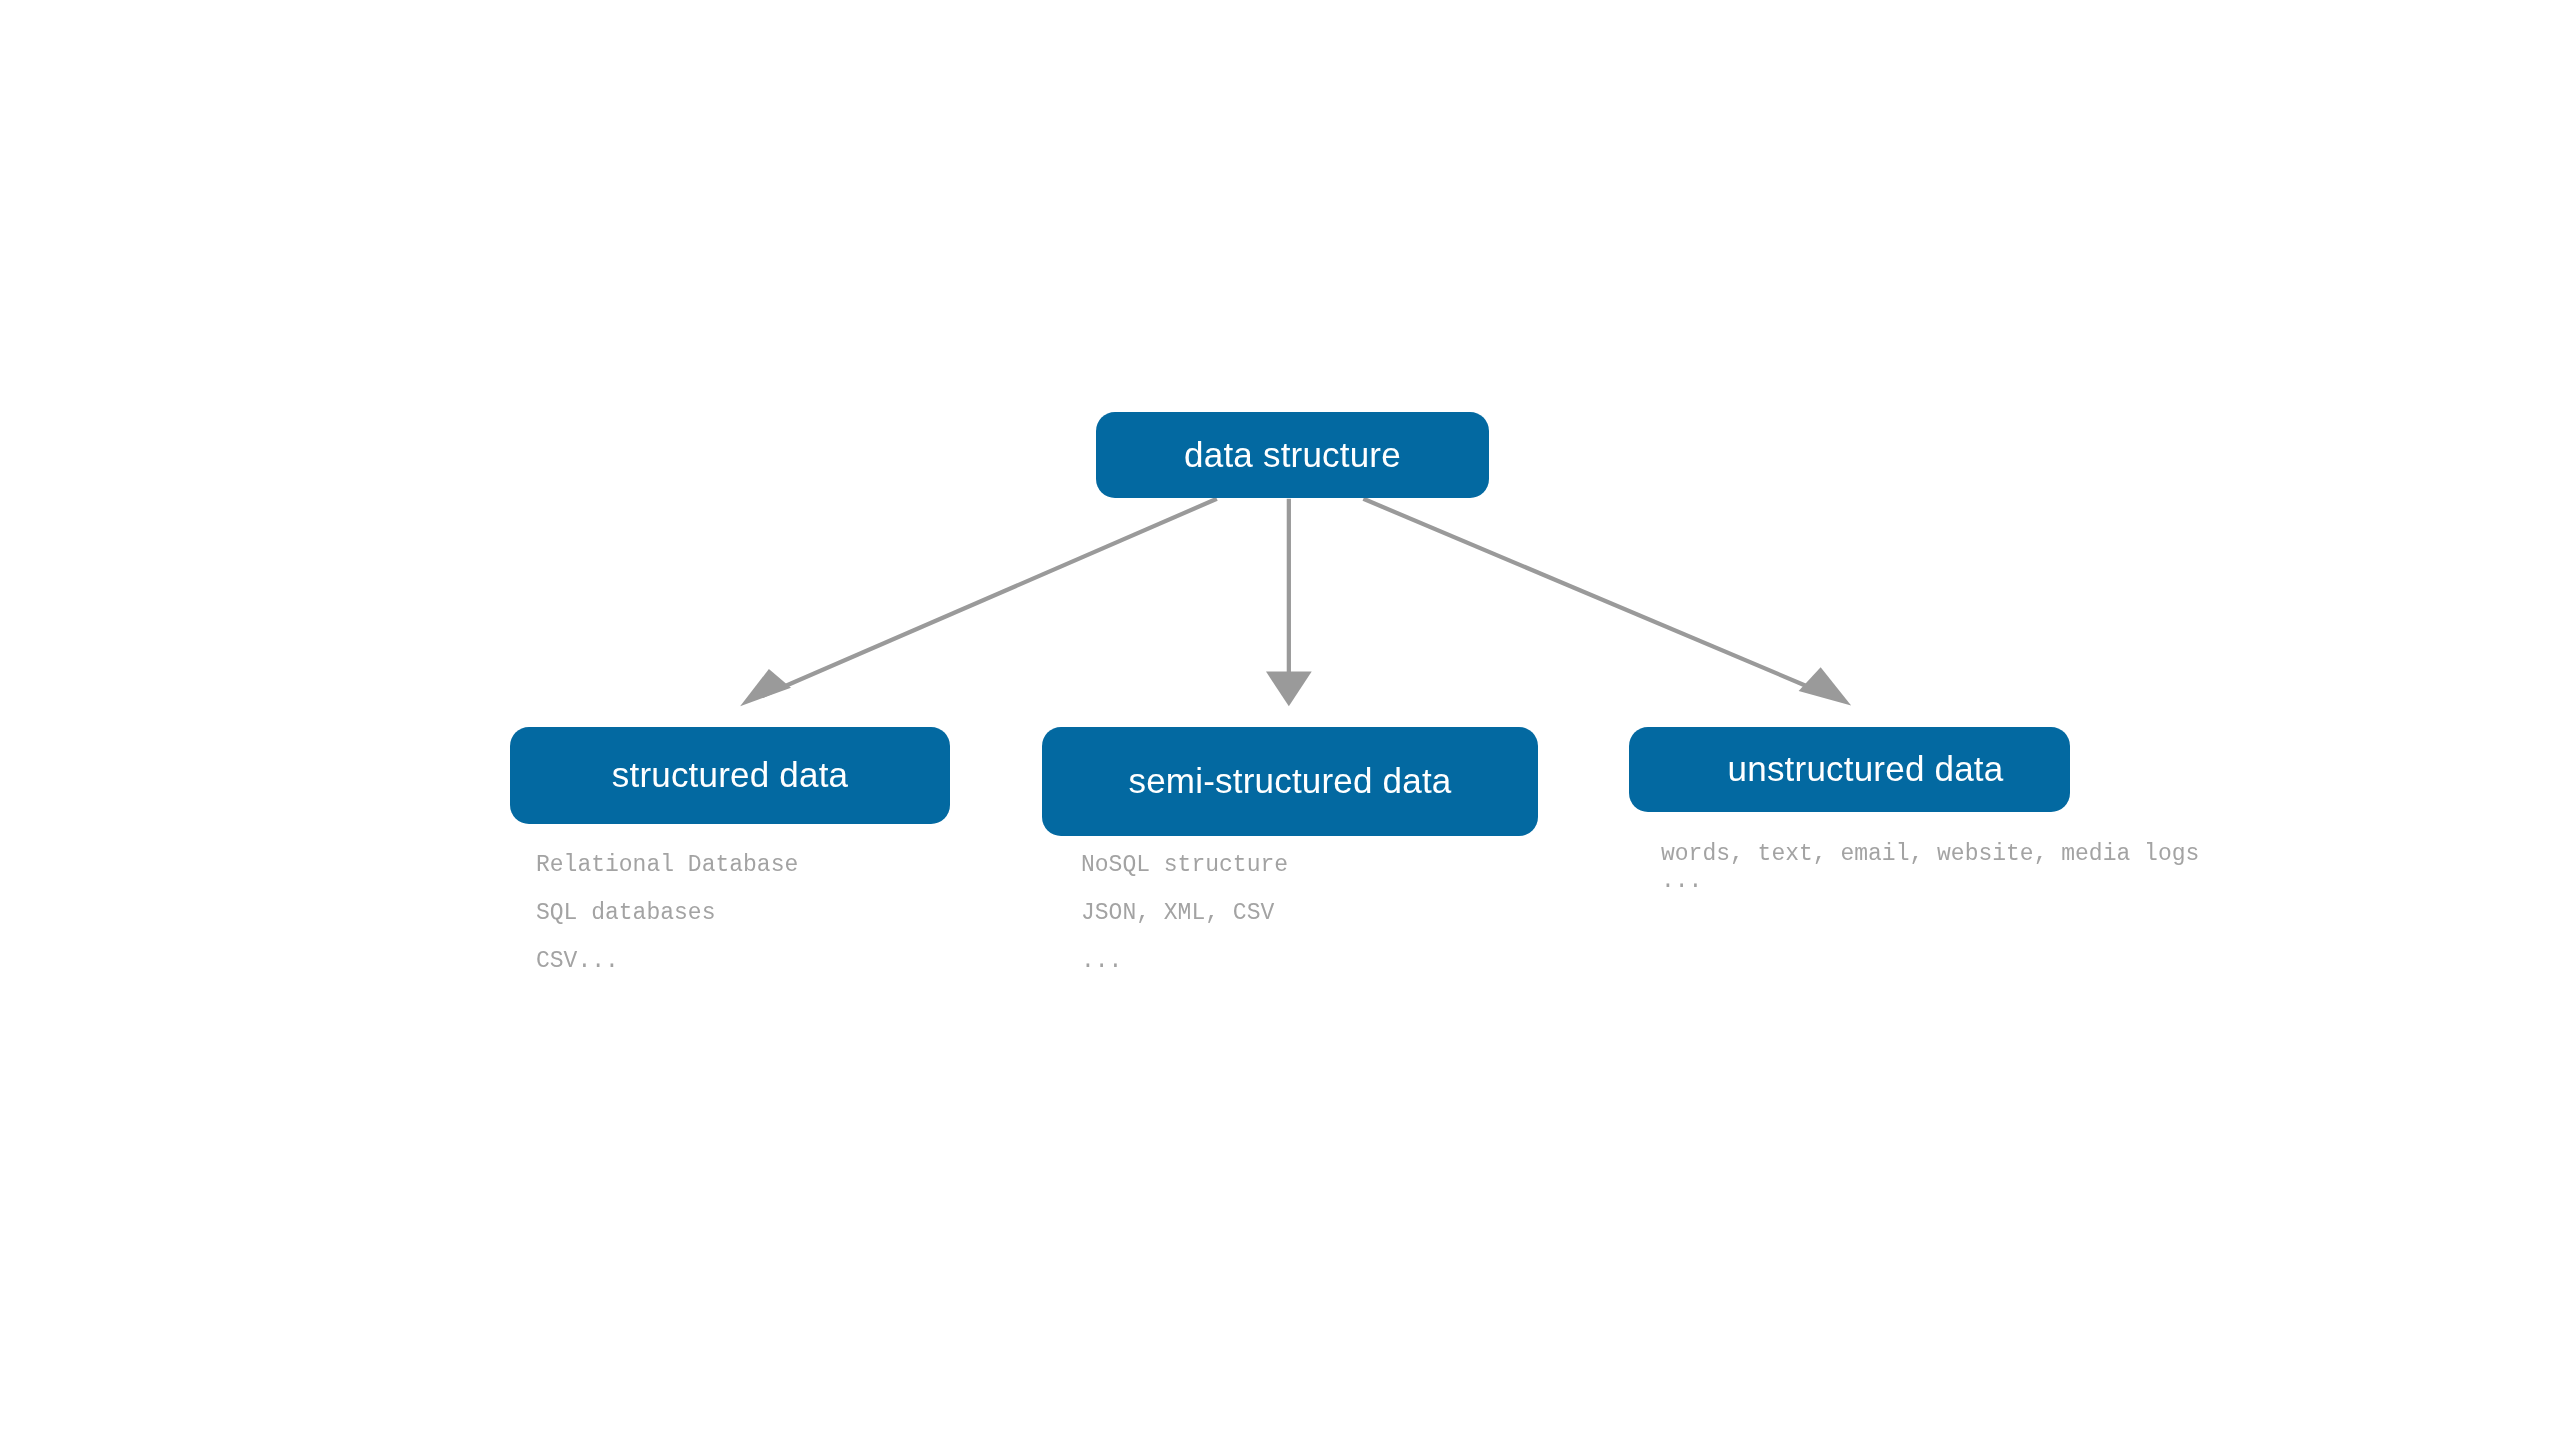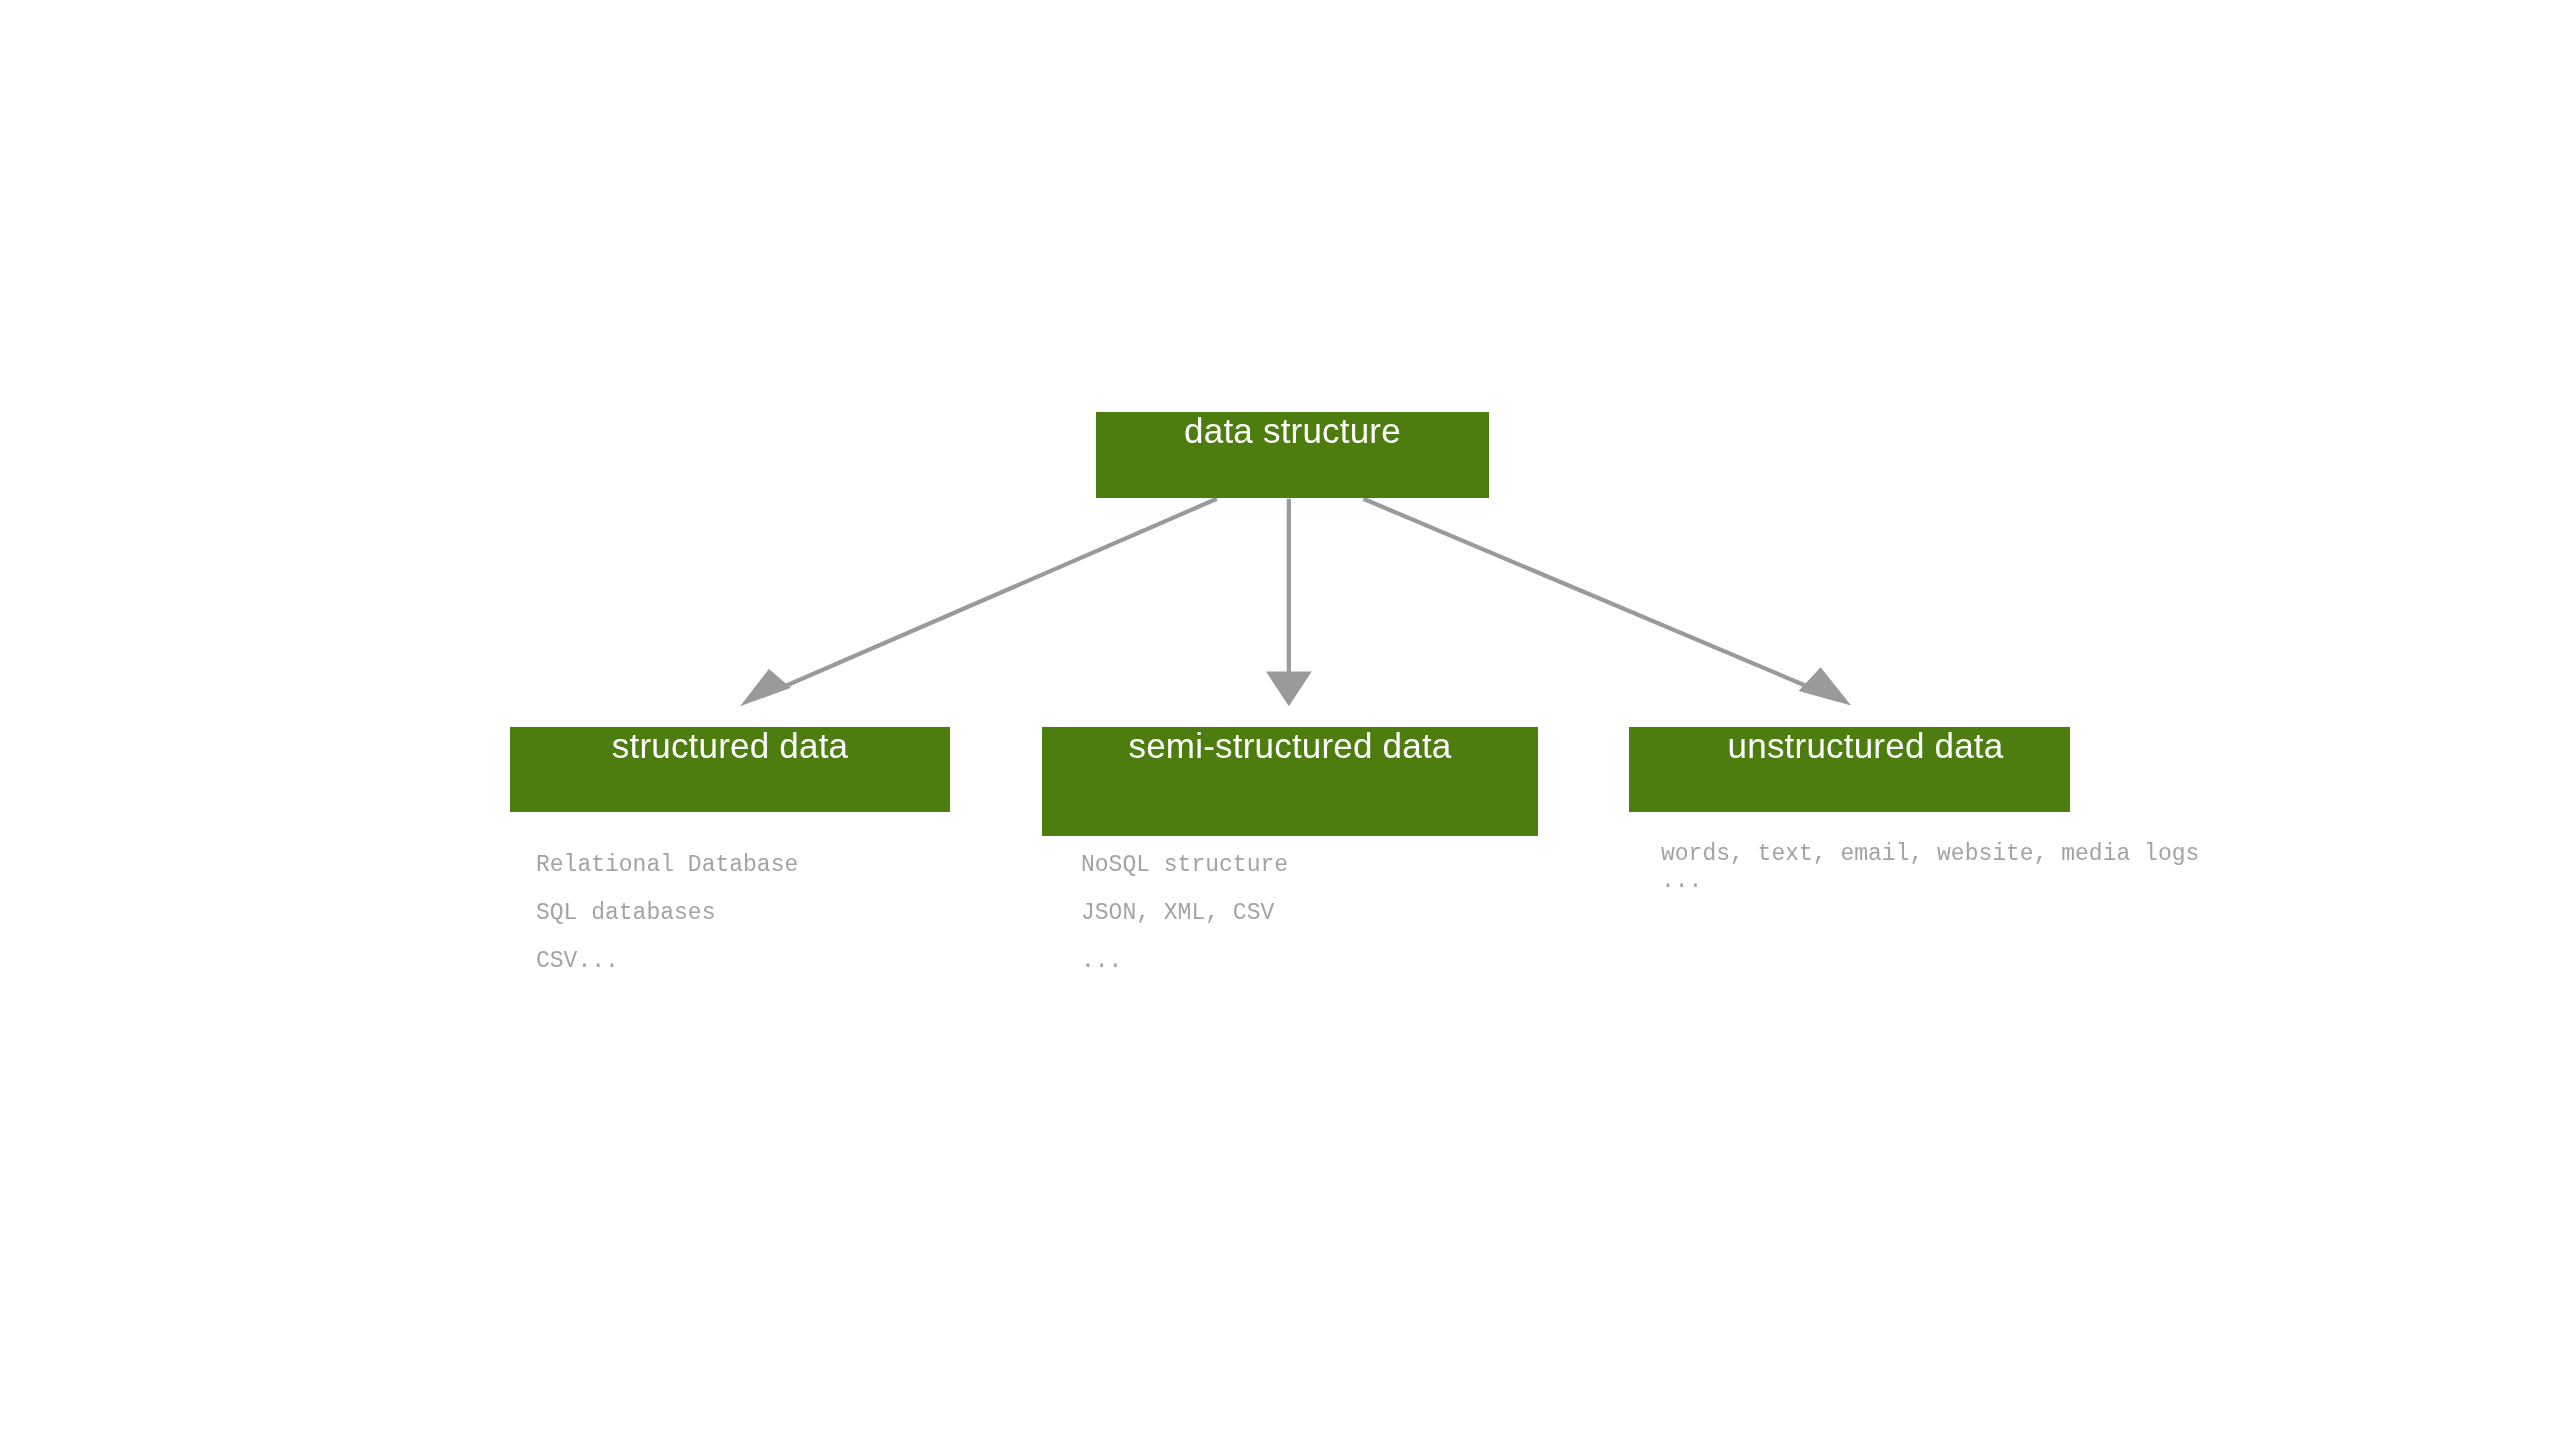--- a/index.html
+++ b/index.html
@@ -14,45 +14,47 @@
   #canvas {
     position: relative;
     width: 2576px;
     height: 1443px;
     background: #ffffff;
     overflow: hidden;
   }
   .node {
     position: absolute;
     display: flex;
+    align-items: center;
     justify-content: center;
-    background: #4d7c0f;
+    background: #0369a1;
     color: #ffffff;
     font-family: "Liberation Sans", sans-serif;
     font-weight: 400;
     letter-spacing: 0.2px;
     box-sizing: border-box;
+    border-radius: 19px;
   }
   .node-label {
     display: block;
     text-align: center;
     line-height: 1.1;
   }
   #node-root {
     left: 1096px;
     top: 412px;
     width: 393px;
     height: 86px;
     font-size: 35px;
   }
   #node-structured {
     left: 510px;
     top: 727px;
     width: 440px;
-    height: 85px;
+    height: 97px;
     font-size: 35px;
   }
   #node-semi {
     left: 1042px;
     top: 727px;
     width: 496px;
     height: 109px;
     font-size: 35px;
   }
   #node-unstructured {

